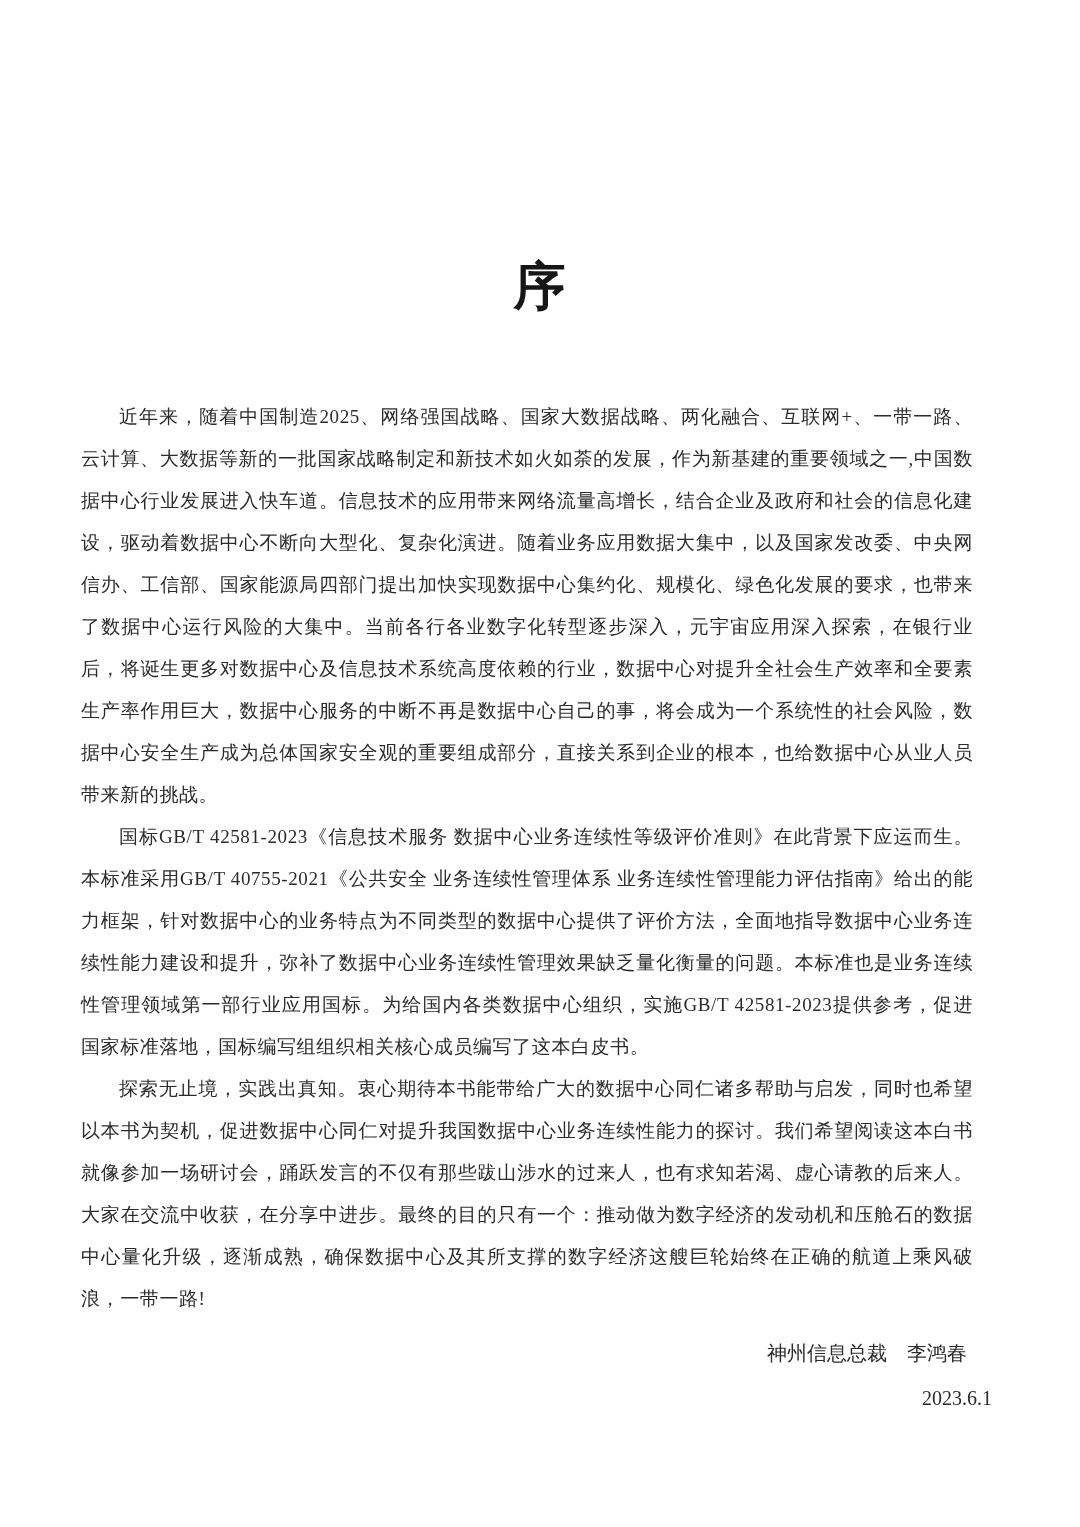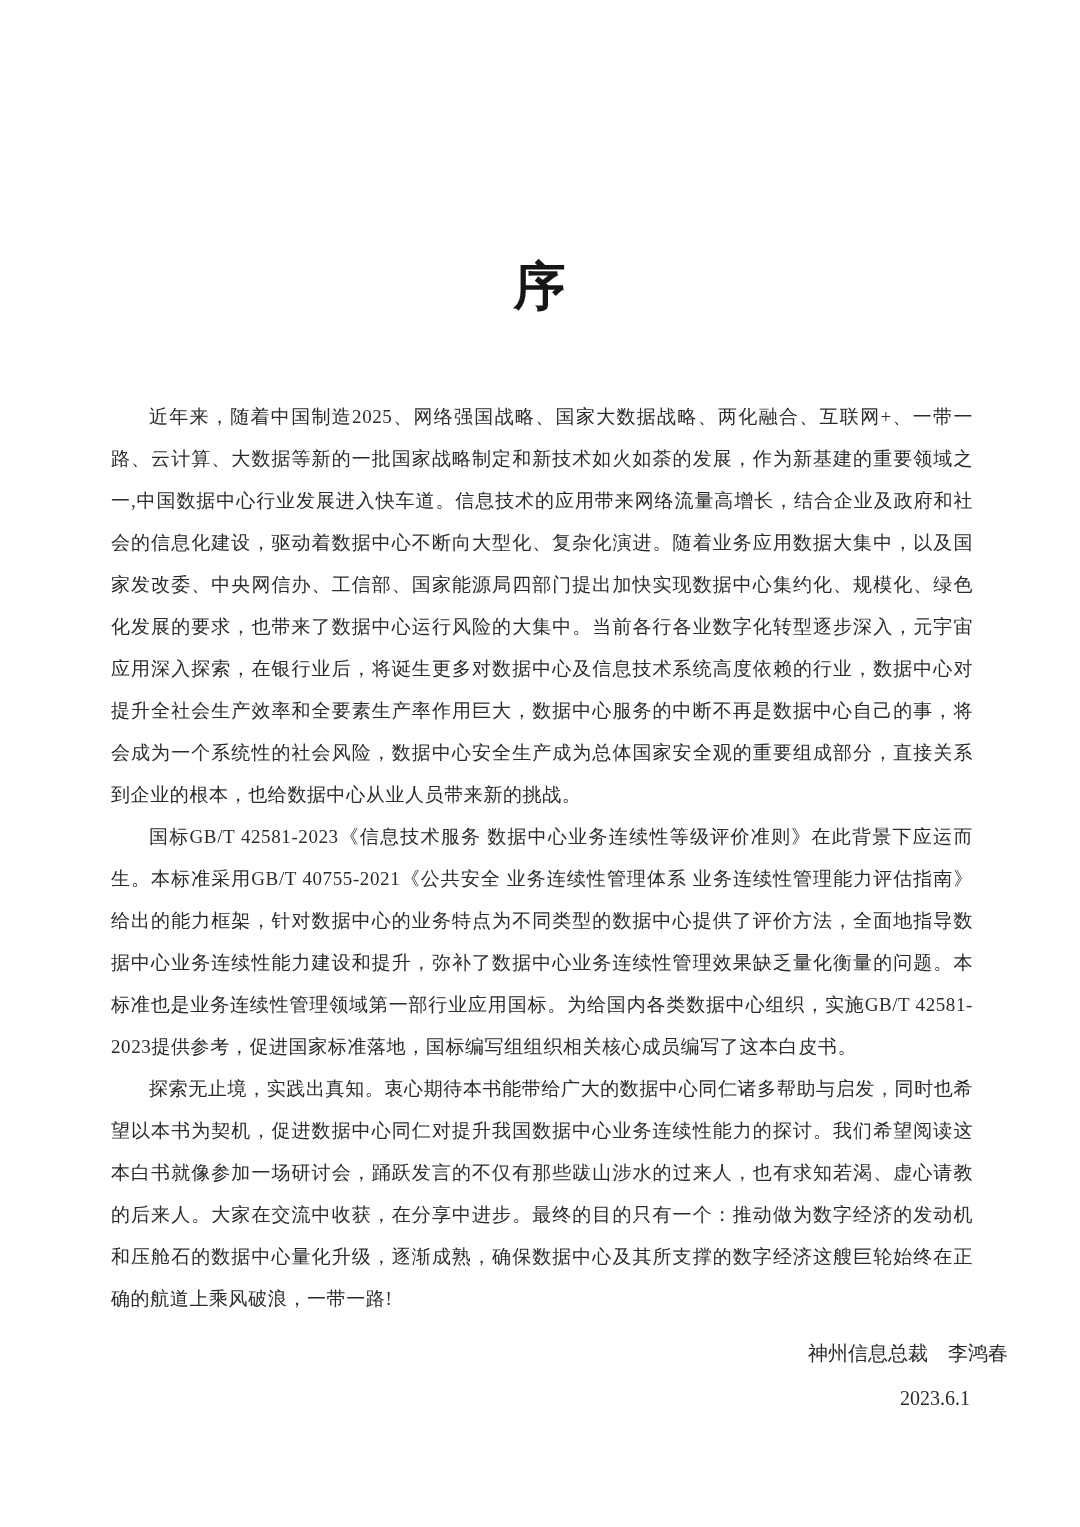--- a/index.html
+++ b/index.html
@@ -22,43 +22,43 @@
     padding-top: 252px;
     text-align: center;
     font-size: 52px;
     line-height: 70px;
     font-weight: 700;
     color: #161616;
     letter-spacing: 1px;
   }
   .content {
     margin-top: 74px;
-    padding-left: 111px;
+    padding-left: 81px;
     padding-right: 107px;
     font-size: 19px;
     line-height: 42px;
     text-align: justify;
     text-justify: inter-ideograph;
     letter-spacing: 0.6px;
   }
   .content p {
     margin: 0;
     text-indent: 2em;
   }
   .signature {
     margin-top: 12px;
-    padding-right: 72px;
+    padding-right: 113px;
     text-align: right;
     font-size: 20px;
     line-height: 42px;
     color: #2b2b2b;
   }
   .date {
     margin-top: 3px;
-    padding-right: 110px;
+    padding-right: 88px;
     text-align: right;
     font-size: 20px;
     line-height: 42px;
     color: #2b2b2b;
     font-family: "Liberation Serif", "DejaVu Serif", serif;
   }
 </style>
 </head>
 <body>
 

